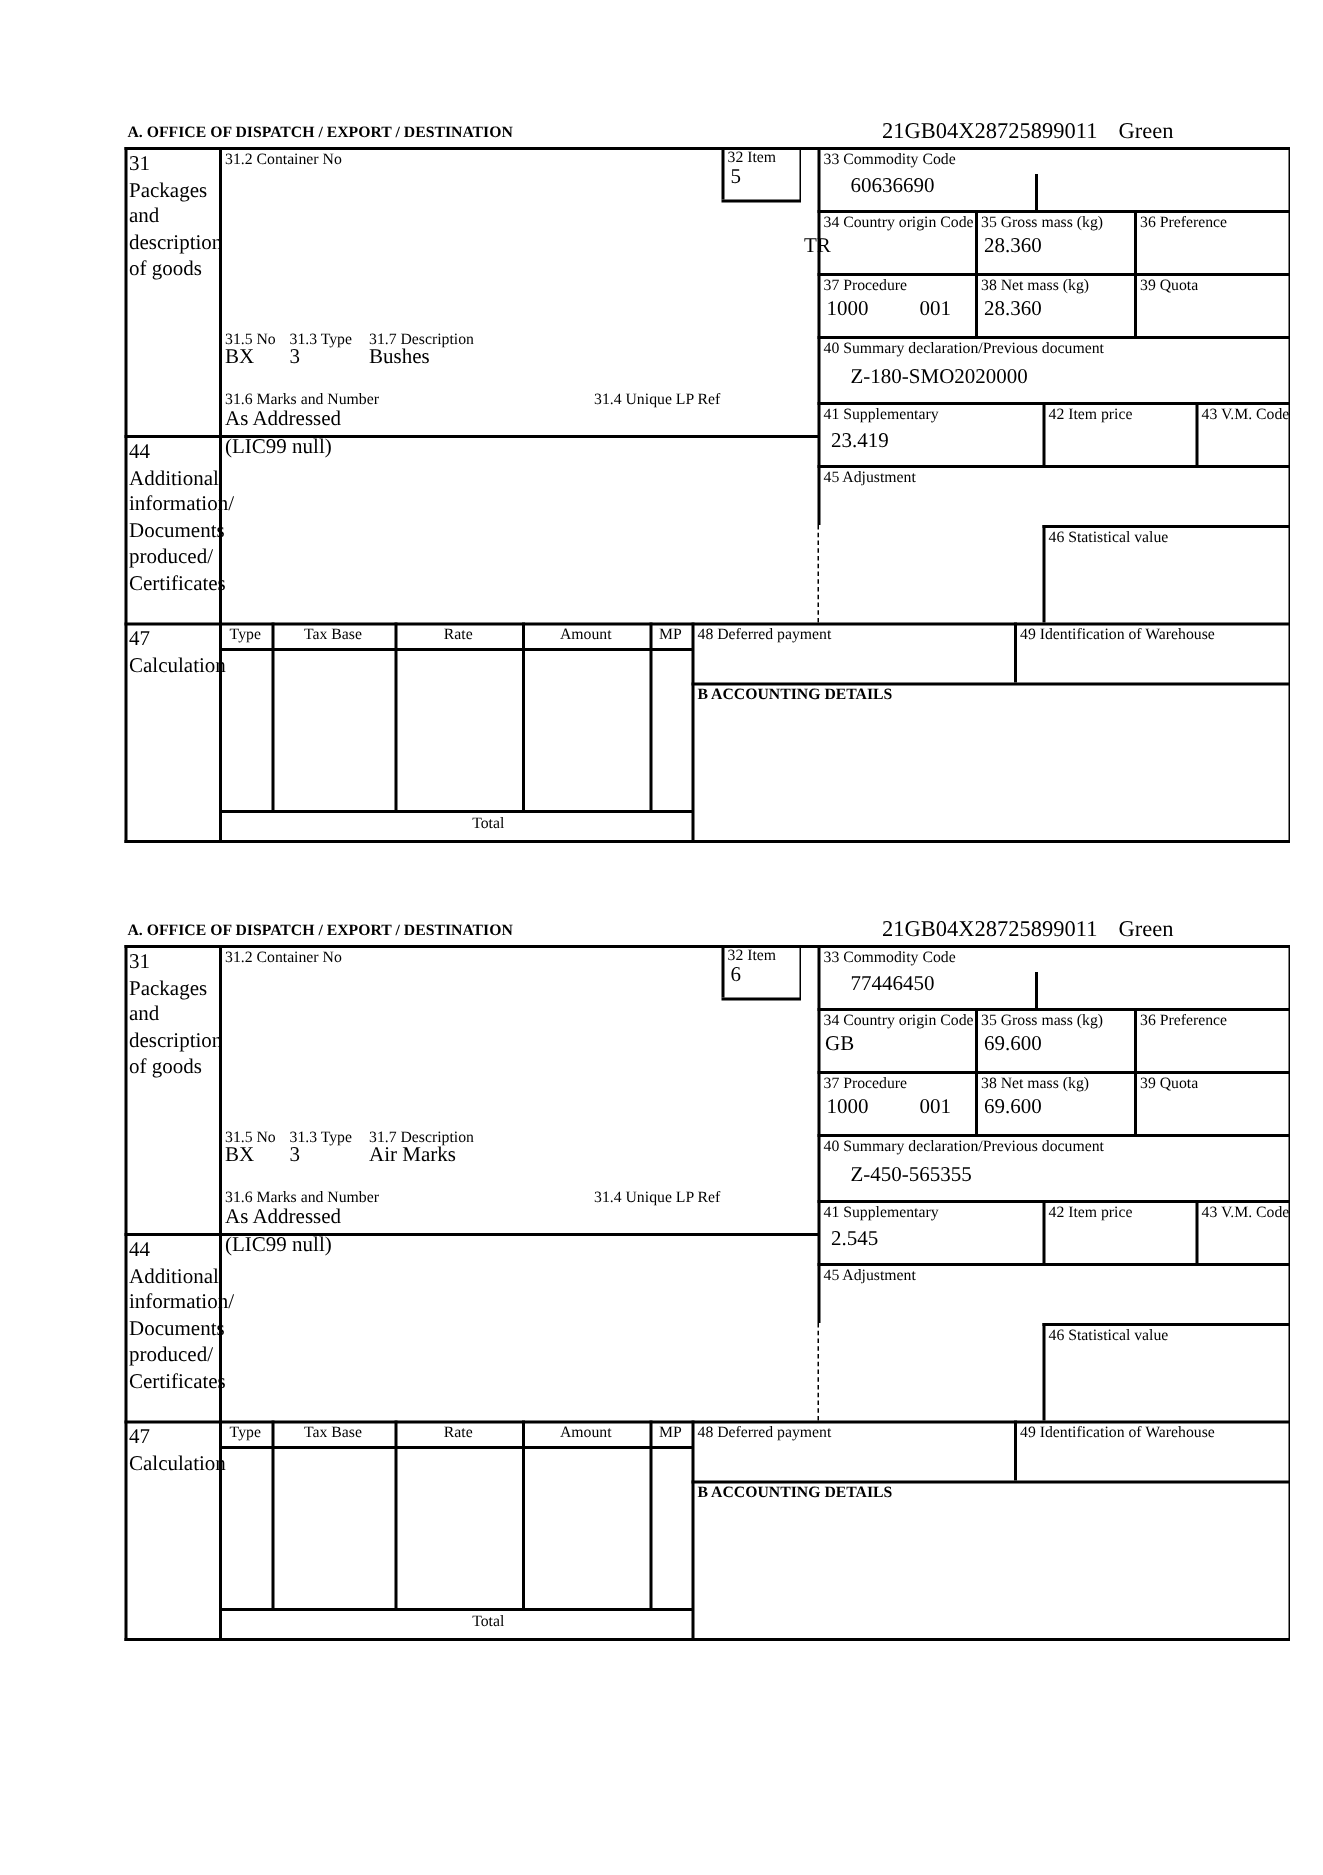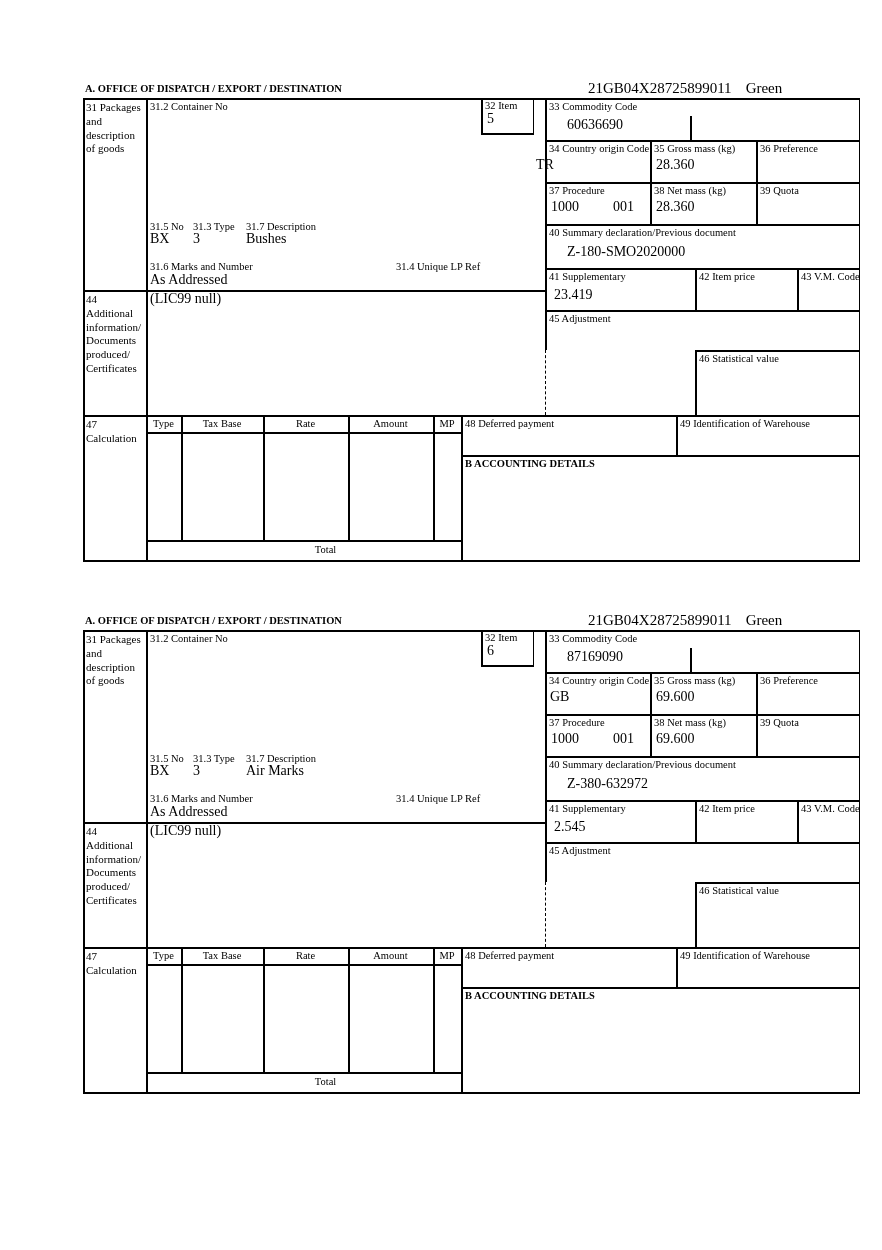--- a/index.html
+++ b/index.html
@@ -21,21 +21,21 @@
   .ref { position:absolute; left:505px; top:0px; font-size:15px; white-space:nowrap; }
   .ref .routing { margin-left:14px; }
 
   .box { position:absolute; left:0; top:18px; width:777px; height:464px; }
 
   .hl { position:absolute; height:1.5px; background:#000; display:block; }
   .vl { position:absolute; width:1.5px; background:#000; display:block; }
   .vld { position:absolute; width:0; border-left:1.5px dashed #000; display:block; }
 
   .lbl { position:absolute; font-size:10.5px; line-height:1.18; white-space:nowrap; }
-  .lblw { position:absolute; font-size:11px; line-height:1.25; white-space:normal; }
+  .lblw { position:absolute; font-size:14px; line-height:1.25; white-space:normal; }
   .val { position:absolute; font-size:14px; white-space:nowrap; }
   .ctr { text-align:center; white-space:nowrap; }
   .bold { font-weight:bold; }
 </style>
 </head>
 <body>
 
 <div id="sheet">
   <div class="section section-0">
 
@@ -203,27 +203,27 @@
       <div class="lbl ctr" style="left:98px;top:320px;width:82px">Tax Base</div>
       <div class="lbl ctr" style="left:180px;top:320px;width:85px">Rate</div>
       <div class="lbl ctr" style="left:265px;top:320px;width:85px">Amount</div>
       <div class="lbl ctr" style="left:350px;top:320px;width:28px">MP</div>
       <div class="lbl ctr" style="left:200px;top:446px;width:85px">Total</div>
       <div class="lbl" style="left:382px;top:320px">48 Deferred payment</div>
       <div class="lbl" style="left:597px;top:320px">49 Identification of Warehouse</div>
       <div class="lbl bold" style="left:382px;top:360px">B ACCOUNTING DETAILS</div>
 
       <div class="val" style="left:404px;top:13px">6</div>
-      <div class="val" style="left:484px;top:19px">87169090</div>
+      <div class="val" style="left:484px;top:19px">77446450</div>
       <div class="val" style="left:467px;top:59px">GB</div>
       <div class="val" style="left:573px;top:59px">69.600</div>
       <div class="val" style="left:468px;top:101px">1000</div>
       <div class="val" style="left:530px;top:101px">001</div>
       <div class="val" style="left:573px;top:101px">69.600</div>
-      <div class="val" style="left:484px;top:146px">Z-380-632972</div>
+      <div class="val" style="left:484px;top:146px">Z-450-565355</div>
       <div class="val" style="left:471px;top:189px">2.545</div>
       <div class="val" style="left:67px;top:133px">BX</div>
       <div class="val" style="left:110px;top:133px">3</div>
       <div class="val" style="left:163px;top:133px">Air Marks</div>
       <div class="val" style="left:67px;top:174px">As Addressed</div>
       <div class="val" style="left:67px;top:193px">(LIC99 null)</div>
 
     </div>
   </div>
 </div>

